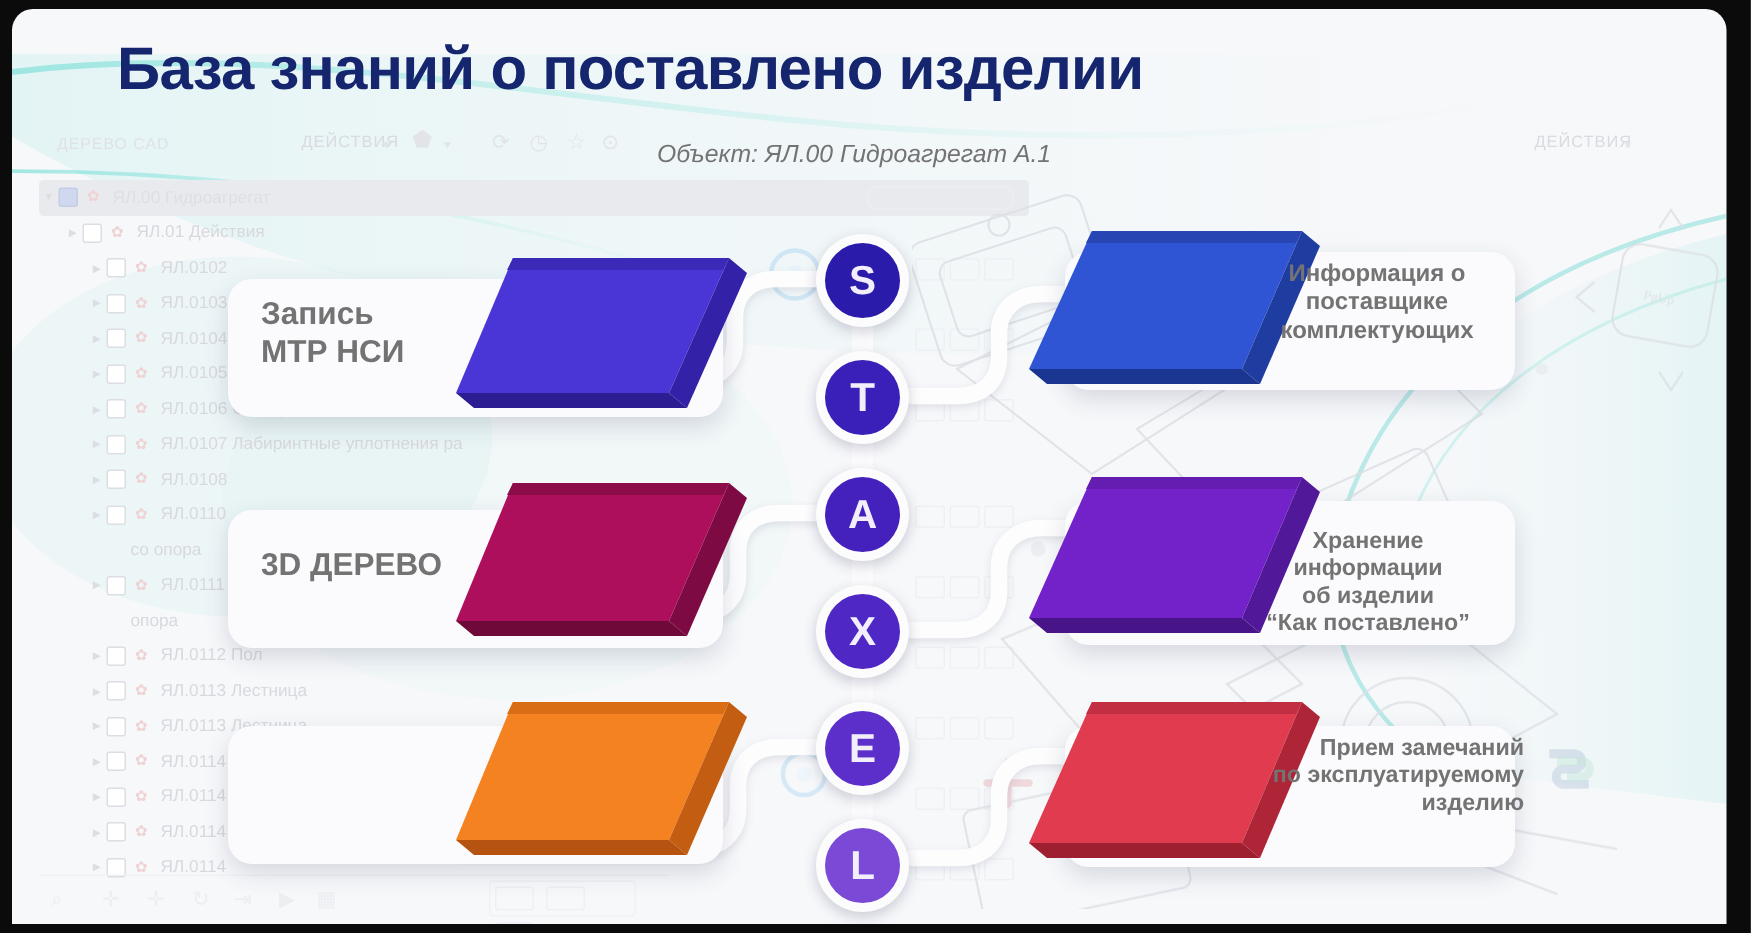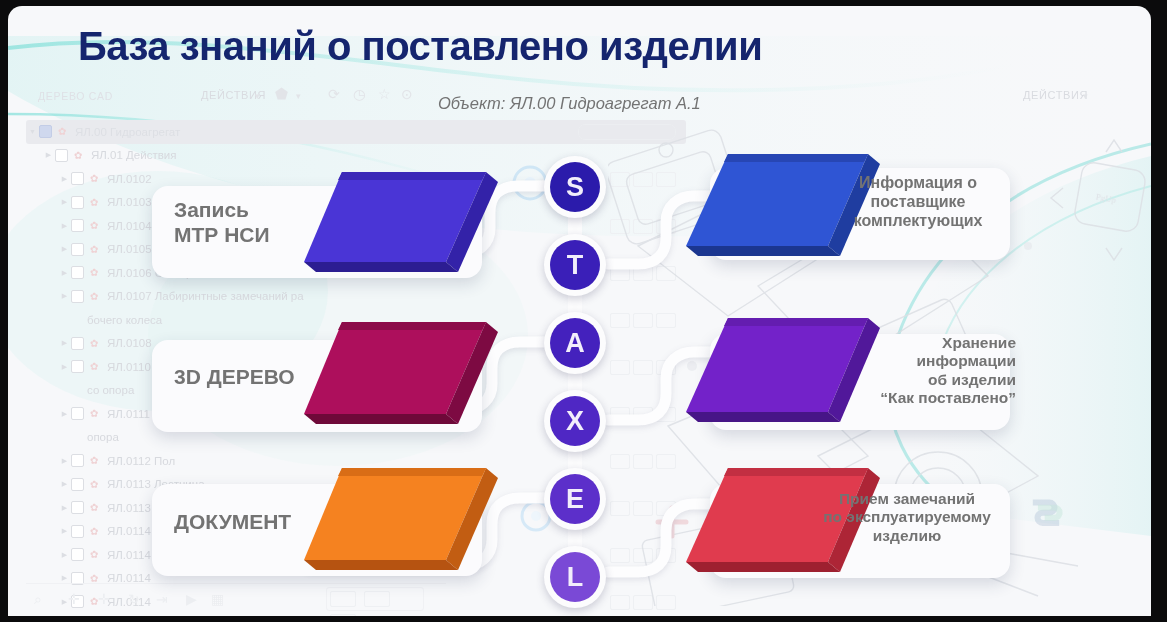--- a/index.html
+++ b/index.html
@@ -264,26 +264,21 @@
             <span class="caret">▶</span>
             <span class="cbox"></span>
             <span class="gear">✿</span>
             <span>ЯЛ.0106 Статор</span>
             <span class="rowmini"><span class="mini"></span><span class="mini"></span><span class="mini"></span></span>
           </div>
           <div class="row" style="padding-left: 32px;">
             <span class="caret">▶</span>
             <span class="cbox"></span>
             <span class="gear">✿</span>
-            <span>ЯЛ.0107 Лабиринтные замечаний ра</span>
-          </div>
-          <div class="row" style="padding-left: 48px;">
-            <span class="caret"></span>
-            <span>бочего колеса</span>
-            <span class="rowmini"><span class="mini"></span><span class="mini"></span><span class="mini"></span></span>
+            <span>ЯЛ.0107 Лабиринтные уплотнения ра</span>
           </div>
           <div class="row" style="padding-left: 32px;">
             <span class="caret">▶</span>
             <span class="cbox"></span>
             <span class="gear">✿</span>
             <span>ЯЛ.0108</span>
           </div>
           <div class="row" style="padding-left: 32px;">
             <span class="caret">▶</span>
             <span class="cbox"></span>
@@ -409,21 +404,20 @@
   </div>
 
   <div class="card" style="left:138px;top:456px;width:360px;height:136px;">
     <div class="body" style="left:6px;top:22px;width:330px;height:92px;"></div>
     <svg width="360" height="136">
       <polygon points="196,6 340,6 300,98 158,98" fill="#f58220"></polygon>
       <polygon points="340,6 352,16 312,108 300,98" fill="#c25d12"></polygon>
       <polygon points="158,98 300,98 312,108 170,108" fill="#b65311"></polygon>
       <polygon points="196,6 340,6 336,14 192,14" fill="#d96d16"></polygon>
     </svg>
-    <div class="lbl" style="left:28px;top:48px;width:250px;font-size:21px;white-space:pre-line;">ДОКУМЕНТ</div>
   </div>
 
   <div class="card" style="left:660px;top:140px;width:360px;height:134px;">
     <div class="body" style="left:42px;top:22px;width:300px;height:92px;"></div>
     <svg width="360" height="134">
       <polygon points="60,8 200,8 160,100 18,100" fill="#2f55d4"></polygon>
       <polygon points="200,8 212,18 172,110 160,100" fill="#1f3da0"></polygon>
       <polygon points="18,100 160,100 172,110 30,110" fill="#1b3690"></polygon>
       <polygon points="60,8 200,8 196,16 56,16" fill="#2746b4"></polygon>
     </svg>
@@ -433,35 +427,35 @@
   </div>
 
   <div class="card" style="left:660px;top:306px;width:360px;height:136px;">
     <div class="body" style="left:42px;top:22px;width:300px;height:96px;"></div>
     <svg width="360" height="136">
       <polygon points="60,6 200,6 160,100 18,100" fill="#7322c9"></polygon>
       <polygon points="200,6 212,16 172,110 160,100" fill="#51189a"></polygon>
       <polygon points="18,100 160,100 172,110 30,110" fill="#471587"></polygon>
       <polygon points="60,6 200,6 196,14 56,14" fill="#641db0"></polygon>
     </svg>
-    <div class="lbl" style="left:140px;top:22px;width:208px;font-size:15.5px;text-align:right;white-space:pre-line;">Хранение
+    <div class="lbl" style="left:140px;top:40px;width:208px;font-size:15.5px;text-align:center;white-space:pre-line;">Хранение
 информации
 об изделии
 “Как поставлено”</div>
   </div>
 
   <div class="card" style="left:660px;top:456px;width:360px;height:136px;">
     <div class="body" style="left:42px;top:22px;width:300px;height:94px;"></div>
     <svg width="360" height="136">
       <polygon points="60,6 200,6 160,100 18,100" fill="#e03b4e"></polygon>
       <polygon points="200,6 212,16 172,110 160,100" fill="#ad2536"></polygon>
       <polygon points="18,100 160,100 172,110 30,110" fill="#9e2030"></polygon>
       <polygon points="60,6 200,6 196,14 56,14" fill="#c22f42"></polygon>
     </svg>
-    <div class="lbl" style="left:130px;top:28px;width:218px;font-size:15.5px;text-align:center;white-space:pre-line;">Прием замечаний
+    <div class="lbl" style="left:130px;top:28px;width:218px;font-size:15.5px;text-align:right;white-space:pre-line;">Прием замечаний
 по эксплуатируемому
 изделию</div>
   </div>
 
   <div id="chain">
         <div class="link" style="top: 40px; height: 60px;"></div>
         <div class="node" style="top: 0px;">
           <div class="disc" style="background: rgb(43, 27, 171);">S</div>
         </div>
         <div class="link" style="top: 118px; height: 60px;"></div>

